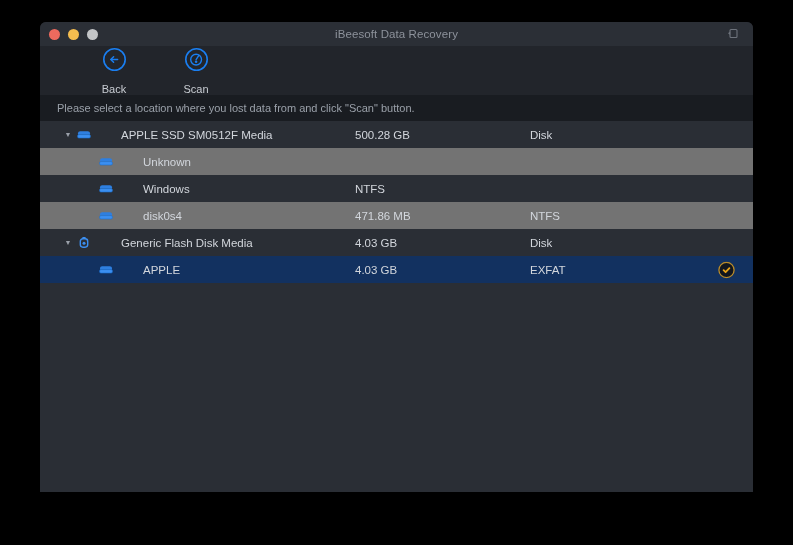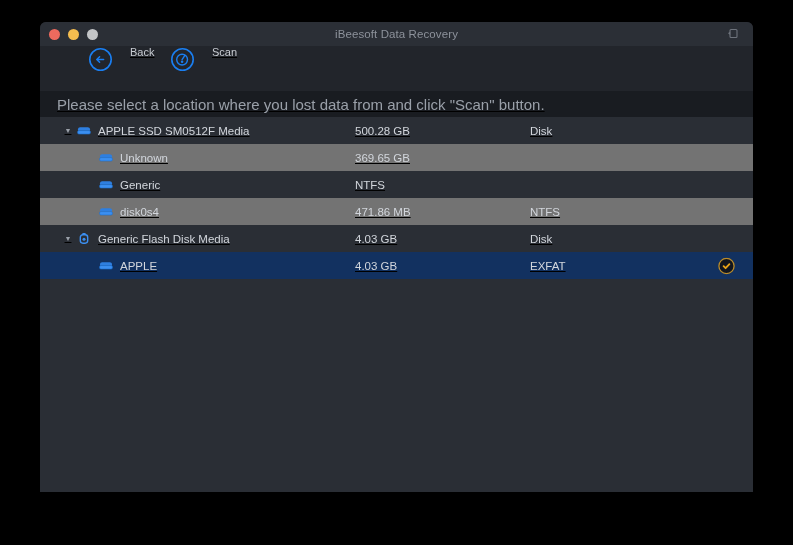--- a/index.html
+++ b/index.html
@@ -16,21 +16,20 @@
     position: absolute;
     left: 40px;
     top: 22px;
     width: 713px;
     height: 470px;
     background: #22252b;
     border-radius: 6px 6px 0 0;
     overflow: hidden;
     display: flex;
     flex-direction: column;
-    text-decoration: underline;
   }
 
   
   #titlebar {
     position: relative;
     height: 24px;
     flex: 0 0 24px;
     background: #2b2f36;
     display: flex;
     align-items: center;
@@ -77,22 +76,23 @@
     flex: 0 0 45px;
     background: #22252b;
     display: flex;
     align-items: flex-start;
     padding-left: 48px;
     gap: 30px;
   }
   .tool-button {
     width: 52px;
     display: flex;
-    flex-direction: row;
-    gap: 17px;
+    flex-direction: column;
+    align-items: center;
+    gap: 10px;
     cursor: default;
   }
   .tool-icon {
     width: 27px;
     height: 27px;
     display: flex;
     align-items: center;
     justify-content: center;
   }
   .tool-label {
@@ -102,21 +102,21 @@
 
   
   #instruction-bar {
     flex: 0 0 26px;
     background: #191c21;
     display: flex;
     align-items: center;
     padding-left: 17px;
   }
   #instruction-text {
-    font-size: 15px;
+    font-size: 11px;
     color: #9aa0a9;
   }
 
   
   #disk-list {
     flex: 1 1 auto;
     background: #2a2e35;
     overflow: hidden;
   }
   .disk-row {
@@ -156,21 +156,21 @@
 
   .row-icon {
     flex: 0 0 20px;
     width: 20px;
     height: 16px;
     display: flex;
     align-items: center;
     justify-content: center;
     margin-right: 4px;
   }
-  .row-label { white-space: nowrap; }
+  .row-label { white-space: nowrap; margin-left: 23px; }
 
   .cell-size {
     flex: 0 0 175px;
   }
   .cell-fs {
     flex: 1 1 auto;
   }
 
   .check-badge {
     position: absolute;
@@ -256,33 +256,32 @@
       <div class="cell-name child">
         <span class="disclosure hidden">▼</span>
         <span class="row-icon">
           <svg width="16" height="12" viewBox="0 0 16 12">
             <path d="M2 4.2 C2 3.1 3 2.2 4.2 2.2 H11.8 C13 2.2 14 3.1 14 4.2 V5.4 H2 Z" fill="#2e7fe0"></path>
             <rect x="1.6" y="5.6" width="12.8" height="3.4" rx="1.3" fill="#3c8ff0" stroke="#1a6fd0" stroke-width="0.6"></rect>
           </svg>
         </span>
         <span class="row-label">Unknown</span>
       </div>
-      <div class="cell-size">369.65 GB</div>
     </div>
 
     <div class="disk-row even">
       <div class="cell-name child">
         <span class="disclosure hidden">▼</span>
         <span class="row-icon">
           <svg width="16" height="12" viewBox="0 0 16 12">
             <path d="M2 4.2 C2 3.1 3 2.2 4.2 2.2 H11.8 C13 2.2 14 3.1 14 4.2 V5.4 H2 Z" fill="#2e7fe0"></path>
             <rect x="1.6" y="5.6" width="12.8" height="3.4" rx="1.3" fill="#3c8ff0" stroke="#1a6fd0" stroke-width="0.6"></rect>
           </svg>
         </span>
-        <span class="row-label">Generic</span>
+        <span class="row-label">Windows</span>
       </div>
       <div class="cell-fs">NTFS</div>
     </div>
 
     <div class="disk-row alt">
       <div class="cell-name child">
         <span class="disclosure hidden">▼</span>
         <span class="row-icon">
           <svg width="16" height="12" viewBox="0 0 16 12">
             <path d="M2 4.2 C2 3.1 3 2.2 4.2 2.2 H11.8 C13 2.2 14 3.1 14 4.2 V5.4 H2 Z" fill="#2e7fe0"></path>

